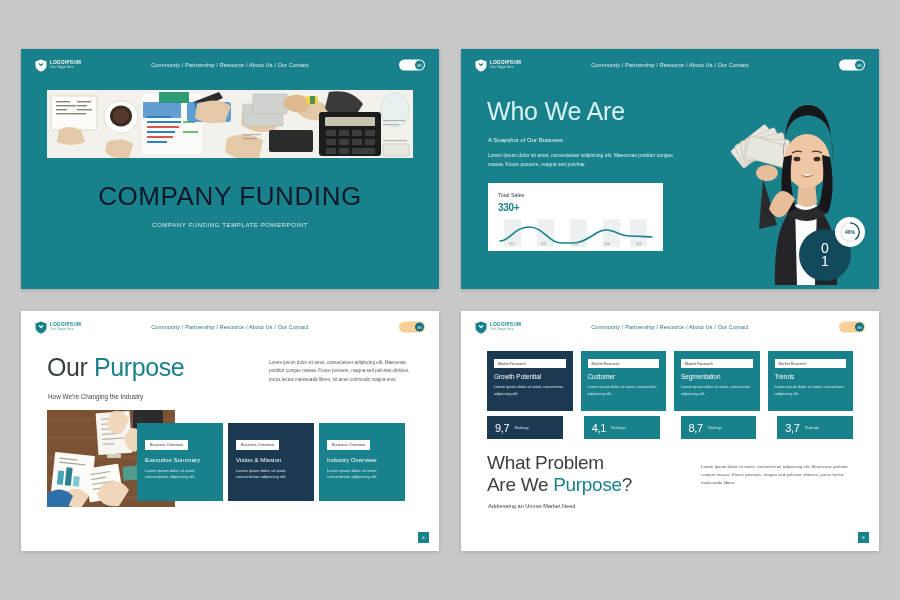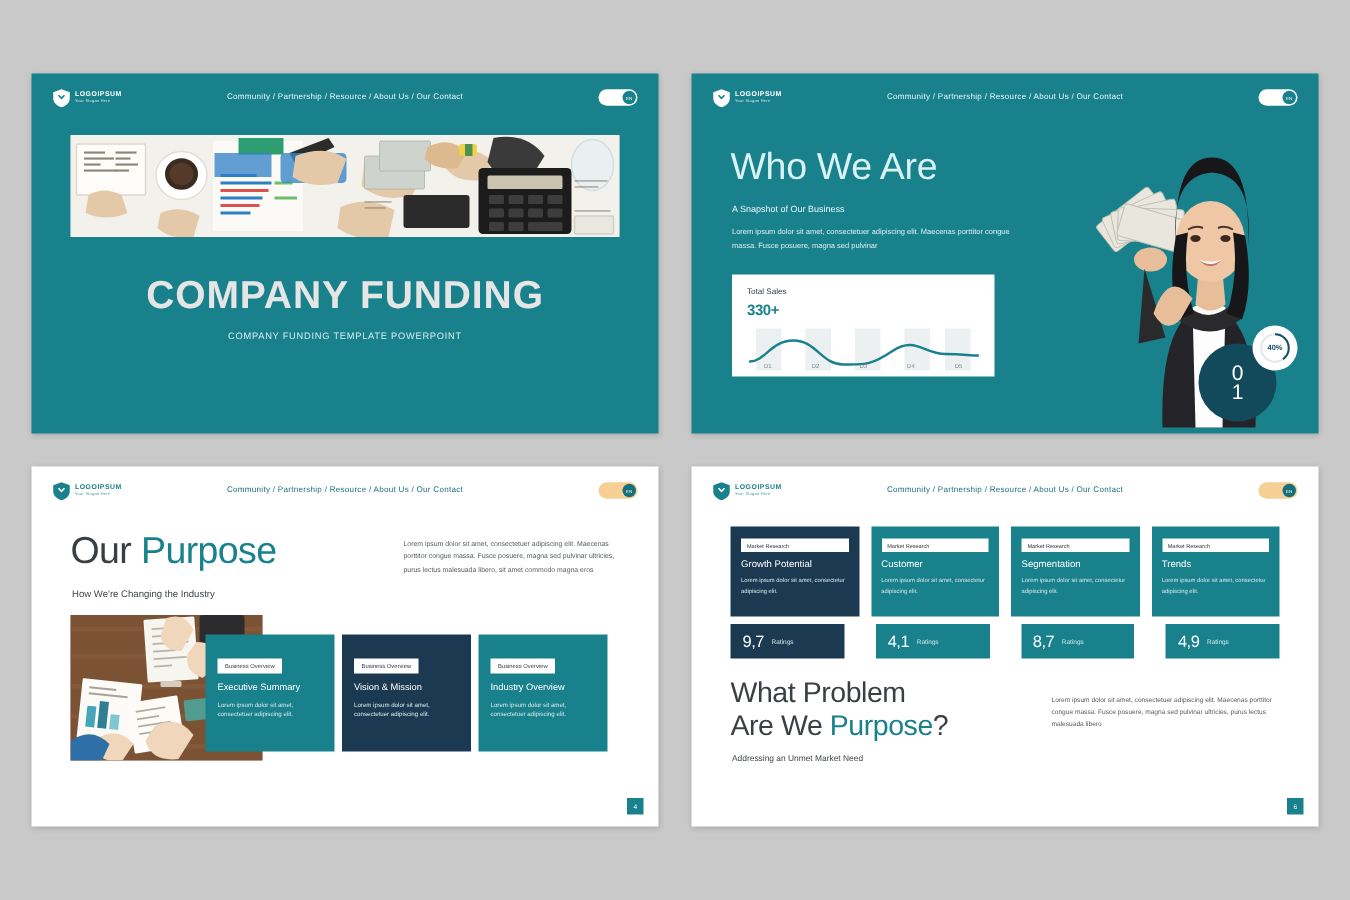--- a/index.html
+++ b/index.html
@@ -70,21 +70,21 @@
 
   
   .s1-img {
     position:absolute; left:26px; right:26px; top:41px; height:68px;
     background:#f4f2ee;
     overflow:hidden;
   }
   .s1-title {
     position:absolute; left:0; right:0; top:132px;
     text-align:center;
-    color:#e5e5e5; font-size:26px; font-weight:700; letter-spacing:.6px;
+    color:#0f172a; font-size:26px; font-weight:400; letter-spacing:.6px;
   }
   .s1-sub {
     position:absolute; left:0; right:0; top:172px;
     text-align:center;
     color:#d7ecee; font-size:6.2px; letter-spacing:.5px;
   }
 
   
   .s2-title {
     position:absolute; left:26px; top:48px;
@@ -554,21 +554,21 @@
       </div>
       <div class="rate teal">
         <span class="num">4,1</span>
         <span class="lab">Ratings</span>
       </div>
       <div class="rate teal">
         <span class="num">8,7</span>
         <span class="lab">Ratings</span>
       </div>
       <div class="rate teal">
-        <span class="num">4,9</span>
+        <span class="num">3,7</span>
         <span class="lab">Ratings</span>
       </div>
     </div>
 
     <h1 class="s4-h">
       <span>What Problem</span><br>
       <span>Are We </span><span class="hl">Purpose</span><span>?</span>
     </h1>
     <div class="s4-sub">Addressing an Unmet Market Need</div>
     <div class="s4-body">Lorem ipsum dolor sit amet, consectetuer adipiscing elit. Maecenas porttitor congue massa. Fusce posuere, magna sed pulvinar ultricies, purus lectus malesuada libero</div>

